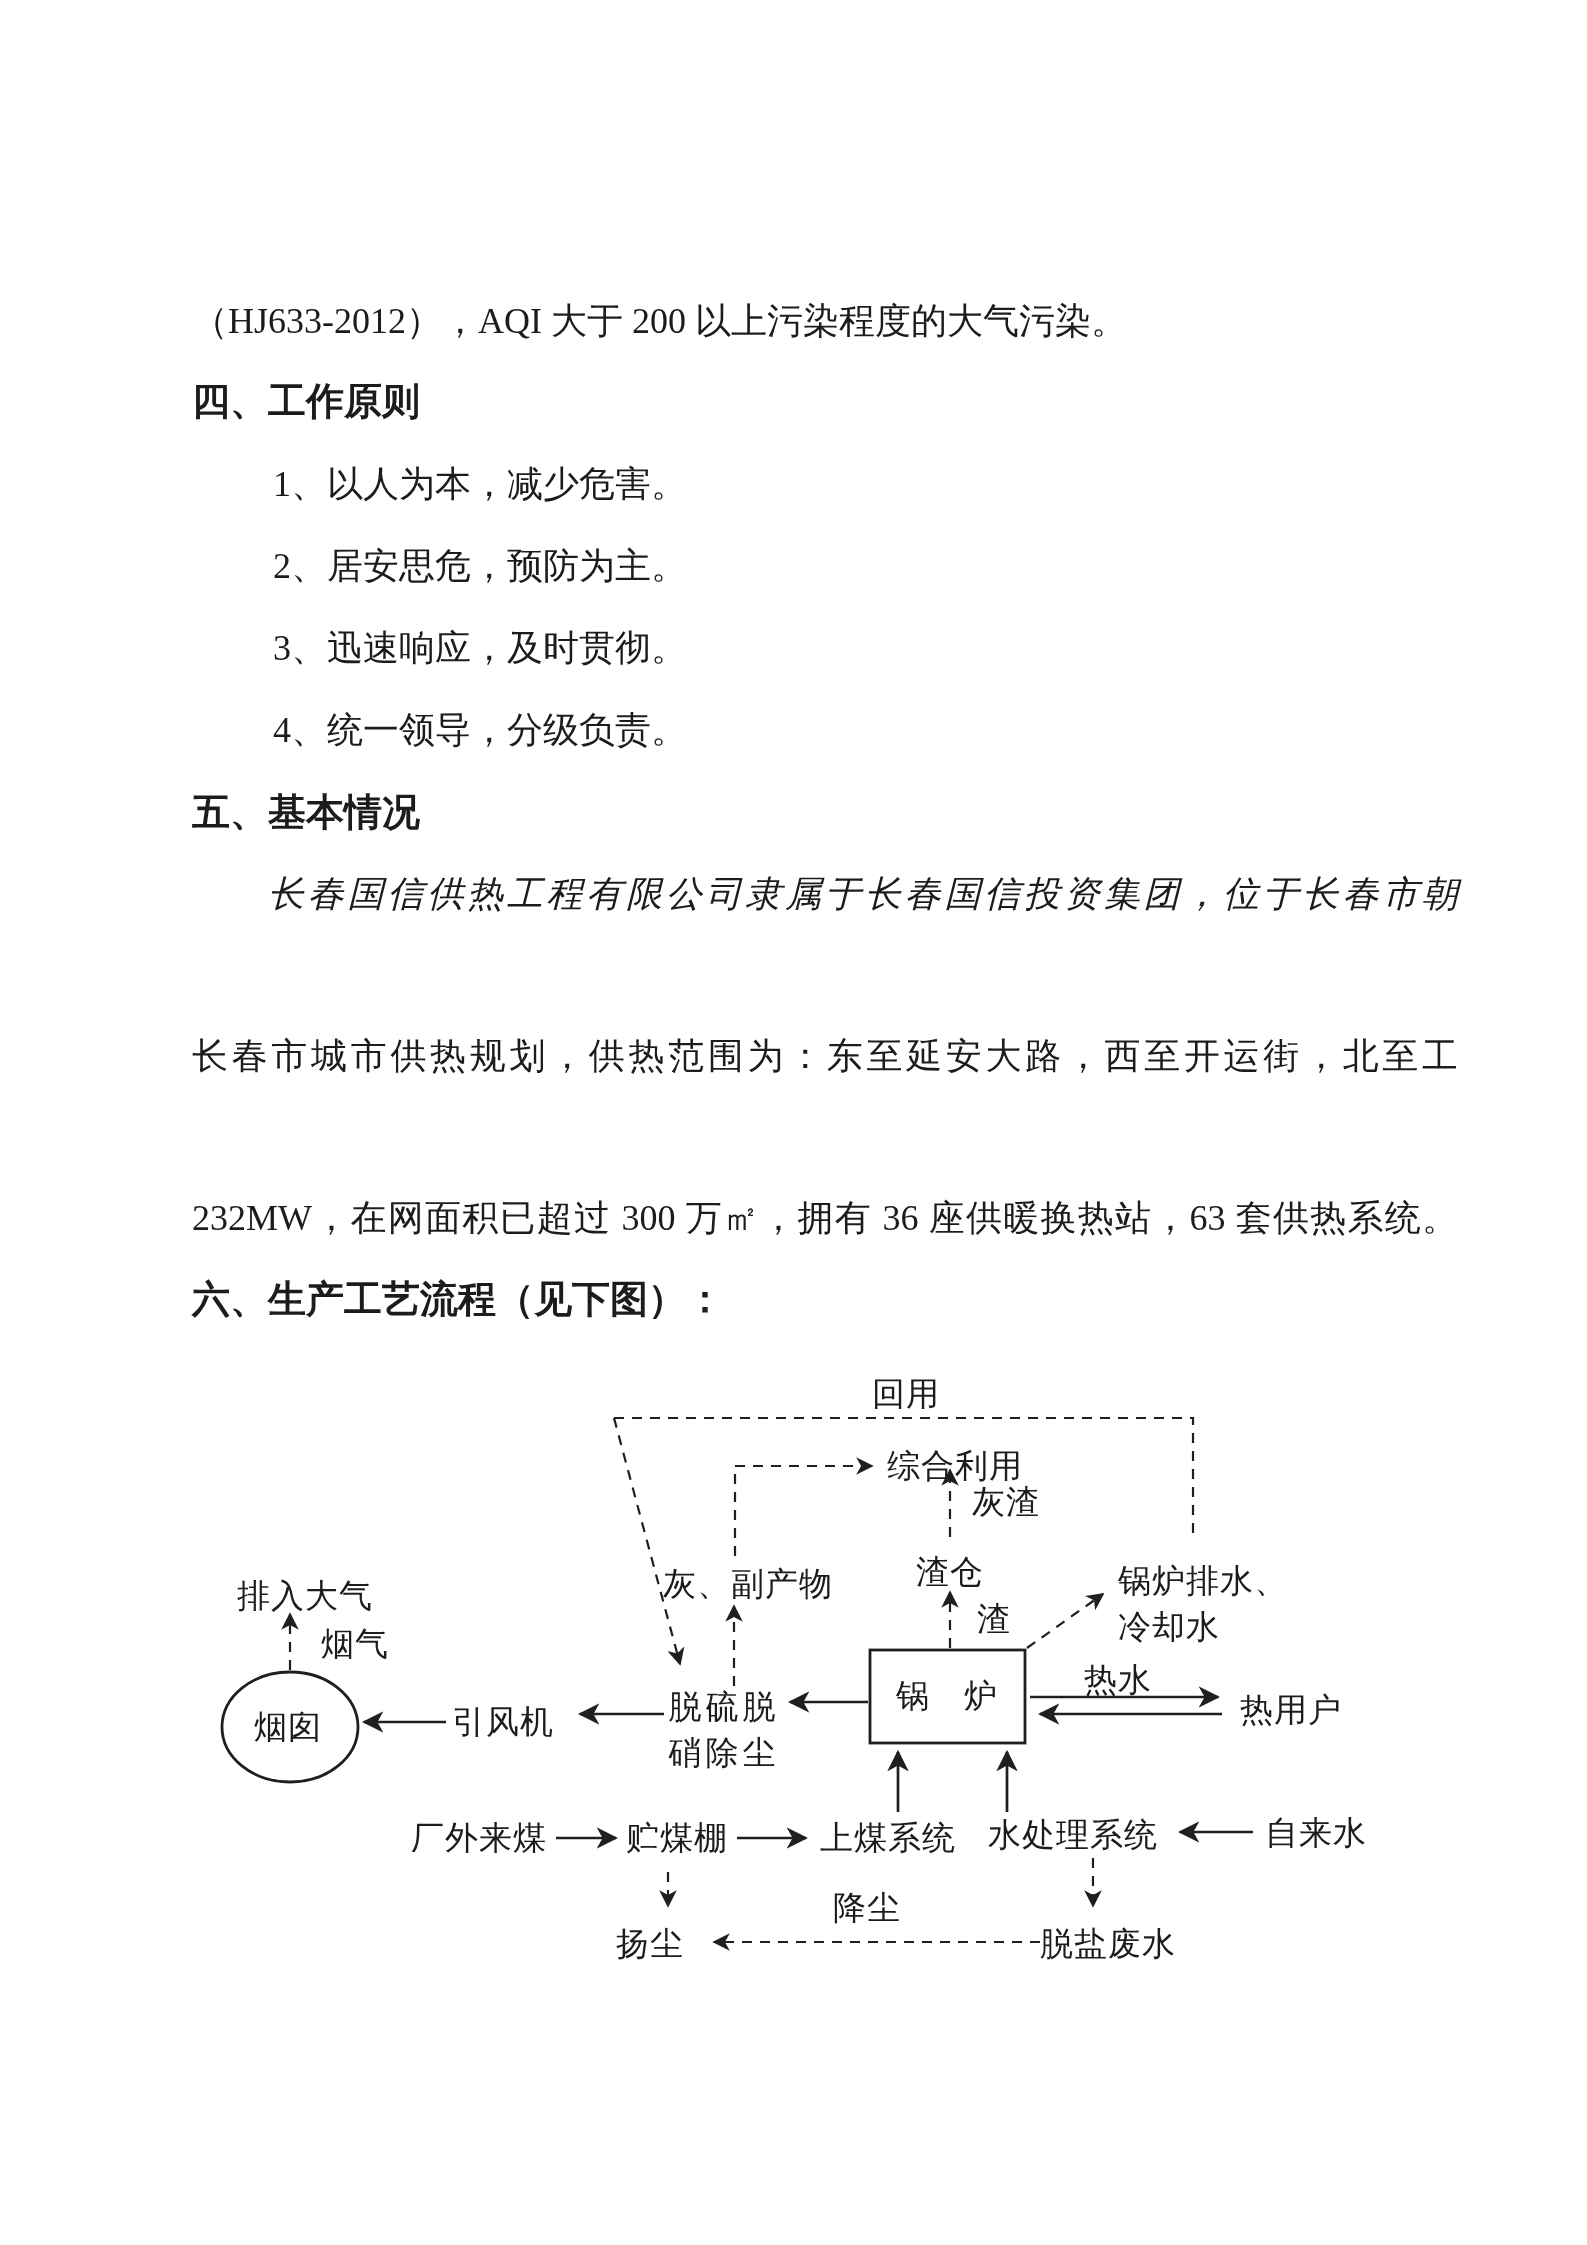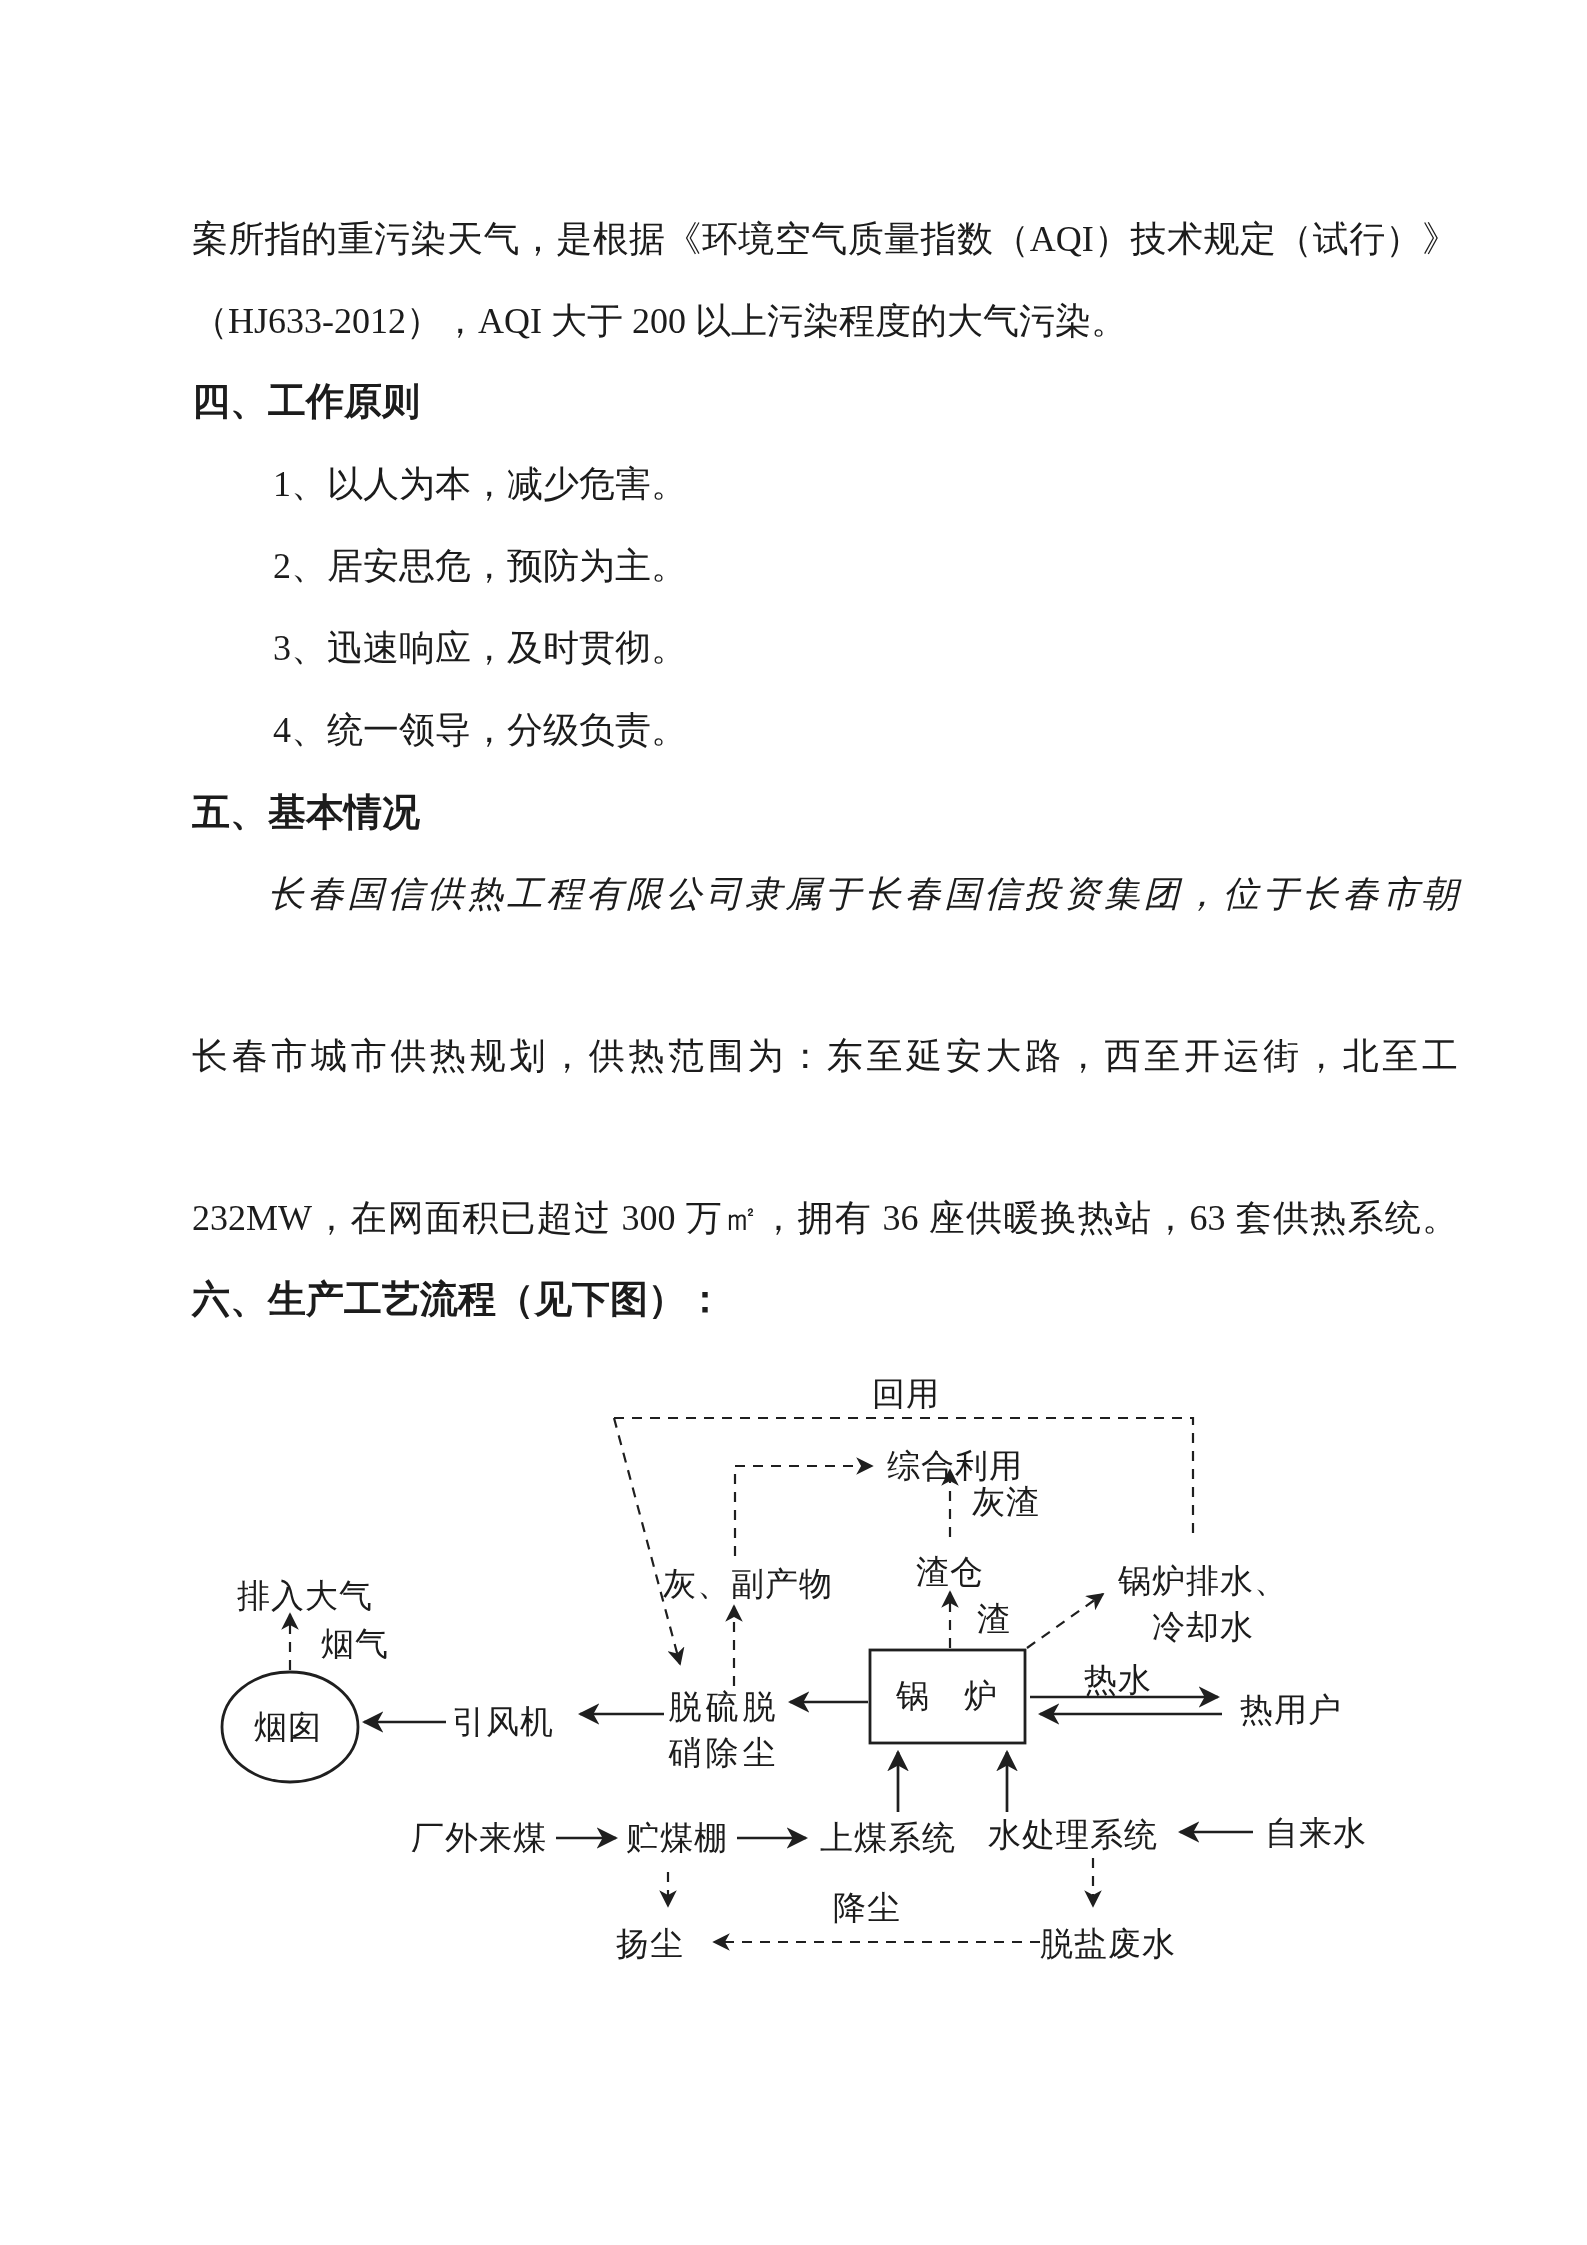--- a/index.html
+++ b/index.html
@@ -44,21 +44,20 @@
   .conn{ stroke:#1f1f1f; fill:none; }
   .dash{ stroke-width:2.2; stroke-dasharray:10 8; }
   .solid{ stroke-width:2.7; }
   .shape{ stroke:#1f1f1f; stroke-width:2.8; fill:none; }
 </style>
 </head>
 <body>
 
 <div class="page">
 
-  <div class="line just" style="top:216px">案所指的重污染天气，是根据《环境空气质量指数（AQI）技术规定（试行）》</div>
   <div class="line" style="top:298px">（HJ633-2012），AQI 大于 200 以上污染程度的大气污染。</div>
 
   <div class="line heading" style="top:378px">四、工作原则</div>
   <div class="line item" style="top:461px">1、以人为本，减少危害。</div>
   <div class="line item" style="top:543px">2、居安思危，预防为主。</div>
   <div class="line item" style="top:625px">3、迅速响应，及时贯彻。</div>
   <div class="line item" style="top:707px">4、统一领导，分级负责。</div>
 
   <div class="line heading" style="top:789px">五、基本情况</div>
   <div class="line just indent" style="top:871px">长春国信供热工程有限公司隶属于长春国信投资集团，位于长春市朝</div>
@@ -102,21 +101,21 @@
     <path class="conn solid" d="M1253,1832 L1180,1832" marker-end="url(#ah)"></path>
   </svg>
 
   <div class="dlabel" style="left:906px;top:1394px">回用</div>
   <div class="dlabel" style="left:955px;top:1466px">综合利用</div>
   <div class="dlabel" style="left:1006px;top:1502px">灰渣</div>
   <div class="dlabel" style="left:748px;top:1584px">灰、副产物</div>
   <div class="dlabel" style="left:950px;top:1572px">渣仓</div>
   <div class="dlabel" style="left:994px;top:1619px">渣</div>
 
-  <div class="dlabel tl" style="left:1118px;top:1558px;text-align:center">
+  <div class="dlabel tl" style="left:1118px;top:1558px;text-align:left">
     <span class="row">锅炉排水、</span>
     <span class="row">冷却水</span>
   </div>
 
   <div class="dlabel" style="left:305px;top:1596px">排入大气</div>
   <div class="dlabel" style="left:355px;top:1644px">烟气</div>
   <div class="dlabel" style="left:288px;top:1727px">烟囱</div>
   <div class="dlabel" style="left:503px;top:1722px">引风机</div>
 
   <div class="dlabel" style="left:724px;top:1730px;letter-spacing:4px">

